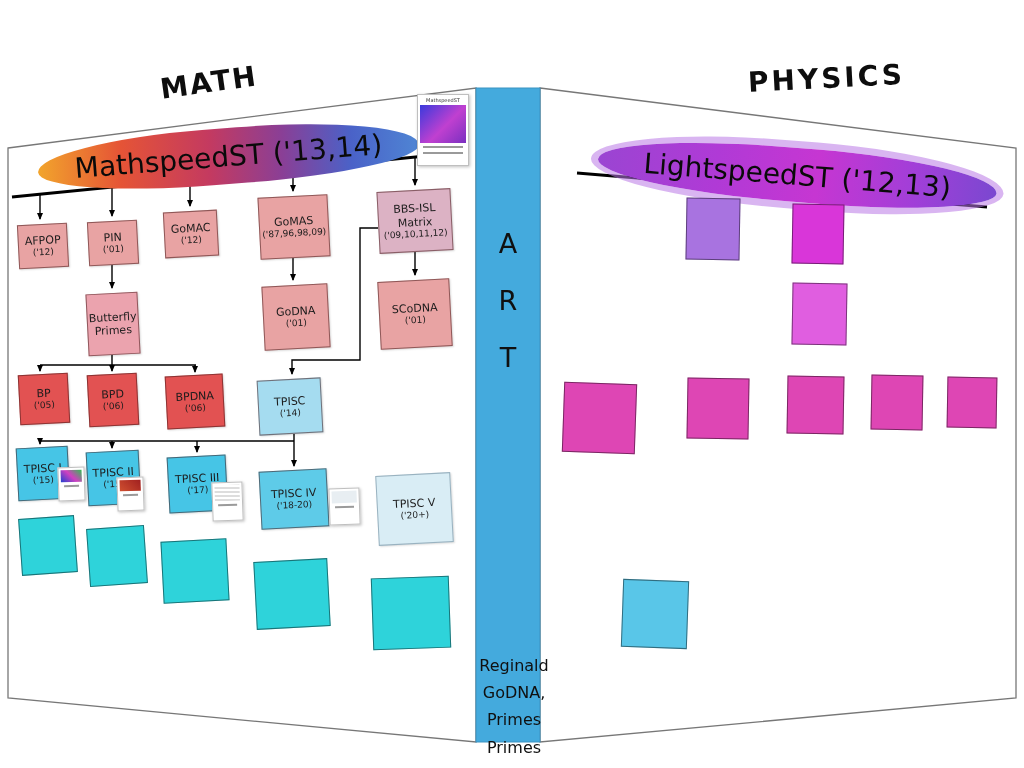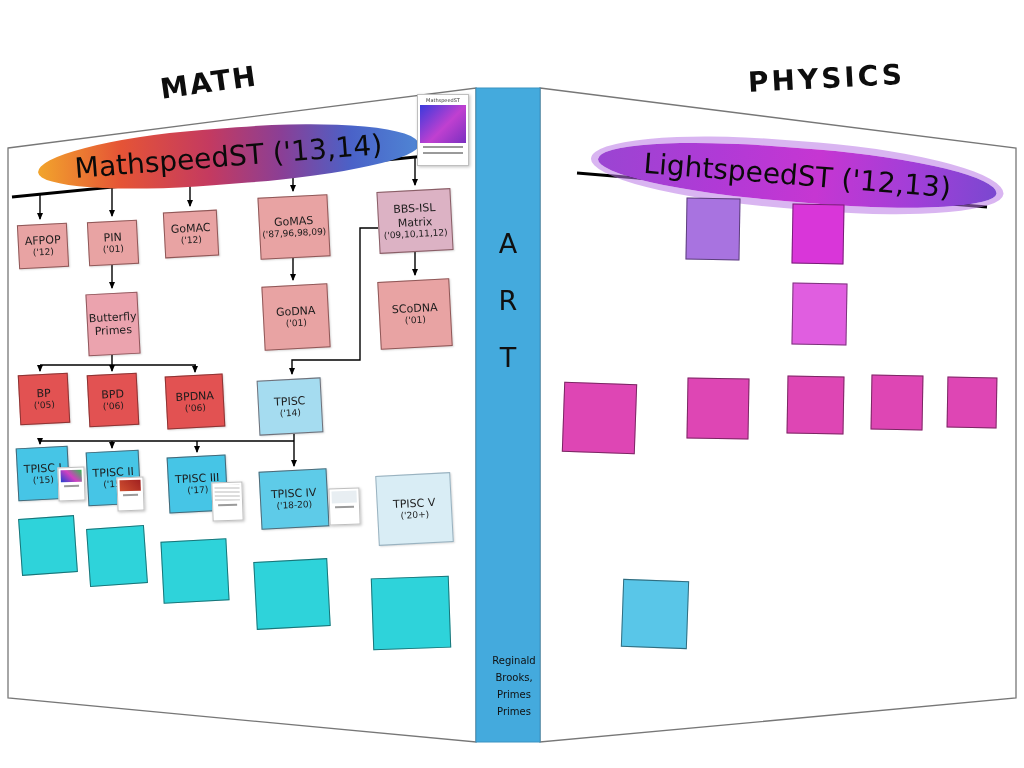--- a/index.html
+++ b/index.html
@@ -67,21 +67,21 @@
   .p4{left:563px;top:383px;width:73px;height:70px;background:#de46b4;transform:rotate(2deg)}
   .p5{left:687px;top:378px;width:62px;height:61px;background:#de46b4;transform:rotate(1deg)}
   .p6{left:787px;top:376px;width:57px;height:58px;background:#de46b4;transform:rotate(1deg)}
   .p7{left:871px;top:375px;width:52px;height:55px;background:#de46b4;transform:rotate(1deg)}
   .p8{left:947px;top:377px;width:50px;height:51px;background:#de46b4;transform:rotate(1deg)}
   .p9{left:622px;top:580px;width:66px;height:68px;background:#59c6e8;transform:rotate(2deg)}
 
   
   .spine-letters{left:476px;top:228px;width:64px;display:flex;flex-direction:column;
     align-items:center;gap:26px;font-size:27px;color:#101010}
-  .spine-credit{left:476px;top:652px;width:76px;text-align:center;font-size:10px;
+  .spine-credit{left:476px;top:652px;width:76px;text-align:center;font-size:16px;
     line-height:1.7;color:#101010}
 
   
   .thumb{position:absolute;z-index:3;background:#fff;border:1px solid #bfbfbf;
     box-shadow:1px 1px 3px rgba(0,0,0,.25);transform:rotate(-2deg);padding:2px;
     display:flex;flex-direction:column;gap:2px}
   #cover-thumb{left:417px;top:94px;width:52px;height:72px;transform:rotate(0deg)}
   #cover-thumb .cov-title{font-size:5px;text-align:center;color:#333;white-space:nowrap;overflow:hidden}
   #cover-thumb .cov-art{height:38px;background:linear-gradient(135deg,#3a3adc 0%,#c040d0 55%,#7a30c0 100%)}
   .bar{height:2px;background:#9a9a9a;margin:1px 3px}
@@ -255,18 +255,18 @@
   <div class="sq p8"></div>
   <div class="sq p9"></div>
 
   <div class="abs spine-letters">
     <span>A</span>
     <span>R</span>
     <span>T</span>
   </div>
   <div class="abs spine-credit">
     <div>Reginald</div>
-    <div>Brooks,</div>
+    <div>GoDNA,</div>
     <div>Primes</div>
     <div>Primes</div>
   </div>
 
 </div>
 
 </body></html>

